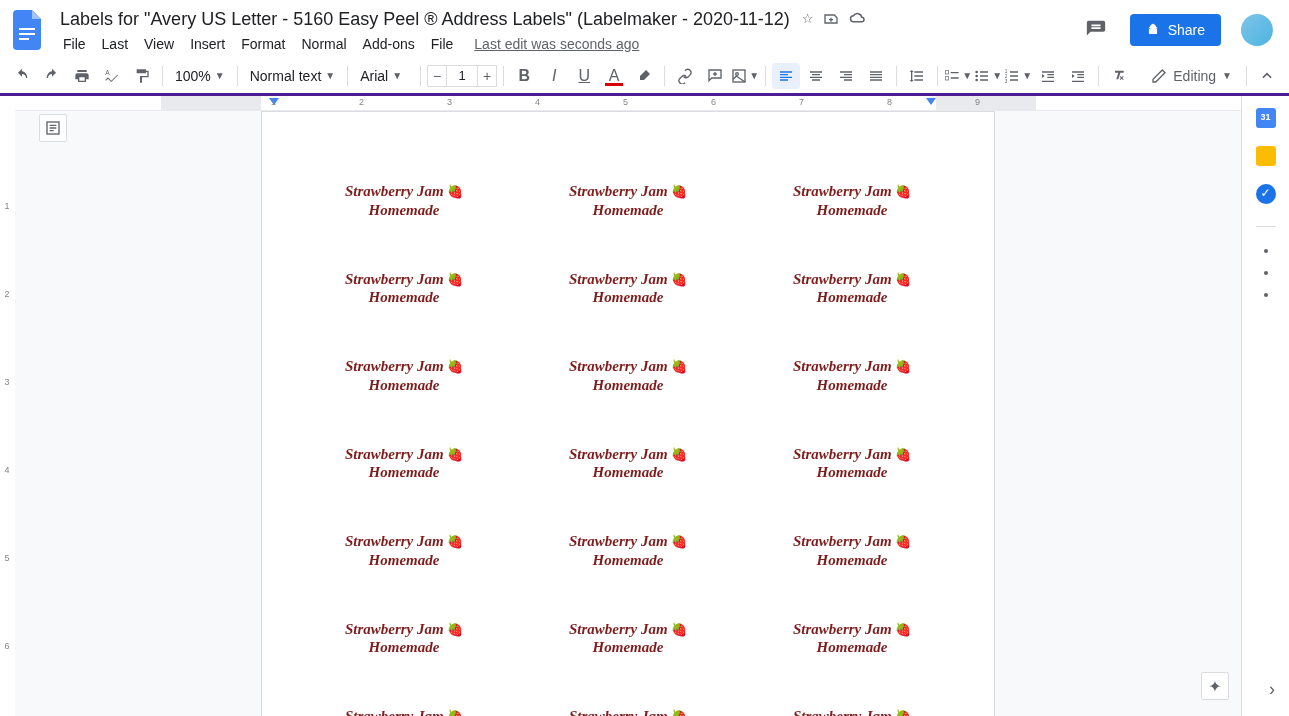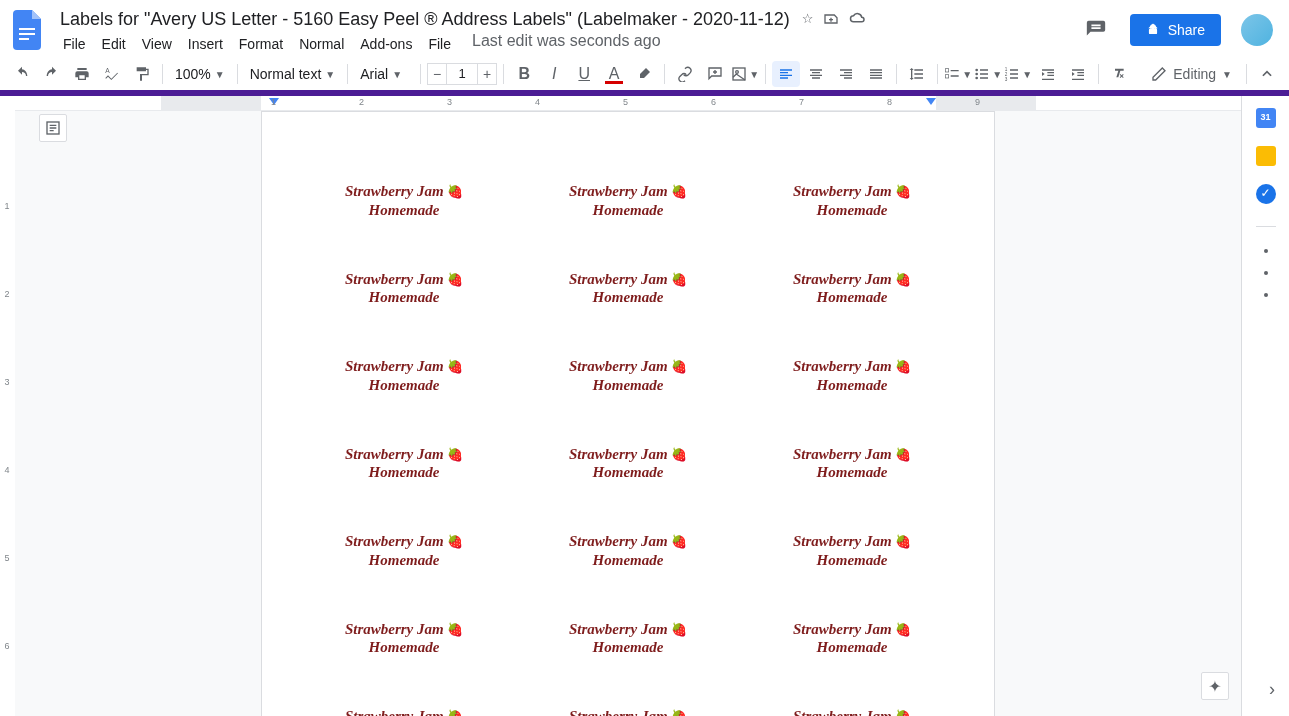--- a/index.html
+++ b/index.html
@@ -5,28 +5,28 @@
 * { box-sizing: border-box; margin: 0; padding: 0; }
 body { font-family: Arial, sans-serif; font-size: 13px; color: #202124; background: #fff; overflow: hidden; }
 .app { width: 1289px; height: 716px; display: flex; flex-direction: column; }
 .header { display: flex; align-items: flex-start; padding: 8px 16px 0 8px; height: 58px; }
 .logo { width: 40px; height: 40px; display: flex; align-items: center; justify-content: center; margin-right: 8px; margin-top: 2px; }
 .title-area { flex: 1; }
 .title-row { display: flex; align-items: center; gap: 8px; height: 22px; }
 .doc-title { font-size: 18px; color: #202124; padding: 2px 4px; }
 .title-icons { display: flex; gap: 10px; color: #5f6368; }
 .title-icons span { cursor: pointer; }
-.menu-row { display: flex; gap: 2px; height: 24px; margin-top: 2px; }
+.menu-row { display: flex; gap: 2px; align-items: center; height: 24px; margin-top: 2px; }
 .menu-item { padding: 4px 7px; font-size: 14px; color: #202124; border-radius: 4px; cursor: pointer; }
-.last-edit { color: #5f6368; margin-left: 12px; font-size: 16px; cursor: pointer; }
+.last-edit { color: #5f6368; text-decoration: underline; margin-left: 12px; font-size: 14px; cursor: pointer; }
 .header-right { display: flex; align-items: center; gap: 20px; margin-top: 6px; }
 .comment-btn { width: 28px; height: 28px; display: flex; align-items: center; justify-content: center; color: #5f6368; cursor: pointer; }
 .share-btn { background: #1a73e8; color: #fff; border-radius: 4px; padding: 8px 16px; display: flex; align-items: center; gap: 8px; font-size: 14px; font-weight: 500; cursor: pointer; }
 .avatar { width: 32px; height: 32px; border-radius: 50%; background: linear-gradient(135deg, #7cc5e8, #4fb3e0); cursor: pointer; }
-.toolbar { display: flex; align-items: center; padding: 4px 8px; height: 38px; border-bottom: 6px solid #4c1d95; gap: 2px; }
+.toolbar { display: flex; align-items: center; padding: 4px 8px; height: 38px; border-bottom: 3px solid #4c1d95; gap: 2px; }
 .tb-btn { width: 28px; height: 26px; display: flex; align-items: center; justify-content: center; color: #5f6368; border-radius: 4px; cursor: pointer; font-size: 16px; }
 .tb-sep { width: 1px; height: 20px; background: #dadce0; margin: 0 4px; }
 .tb-select { display: flex; align-items: center; padding: 0 6px; height: 26px; color: #202124; font-size: 14px; cursor: pointer; gap: 4px; }
 .tb-zoom { min-width: 50px; }
 .tb-style { min-width: 80px; justify-content: center; }
 .tb-font { min-width: 60px; text-align: right; }
 .tb-size { display: flex; align-items: center; gap: 0; }
 .tb-size-btn { width: 20px; height: 22px; border: 1px solid #dadce0; display: flex; align-items: center; justify-content: center; cursor: pointer; font-size: 14px; color: #5f6368; }
 .tb-size-val { width: 30px; height: 22px; border-top: 1px solid #dadce0; border-bottom: 1px solid #dadce0; text-align: center; font-size: 13px; line-height: 20px; }
 .tb-color-a { position: relative; }
@@ -89,21 +89,21 @@
             </span>
           <span>
               <svg width="18" height="14" viewBox="0 0 24 18" fill="none" stroke="#5f6368" stroke-width="2">
                 <path d="M6 14a4 4 0 010-8 6 6 0 0111 2 3 3 0 010 6H6z"></path>
               </svg>
             </span>
         </div>
       </div>
       <div class="menu-row" id="menu-row">
       <span class="menu-item">File</span>
-          <span class="menu-item">Edit</span>
+          <span class="menu-item">Last</span>
           <span class="menu-item">View</span>
           <span class="menu-item">Insert</span>
           <span class="menu-item">Format</span>
           <span class="menu-item">Normal</span>
           <span class="menu-item">Add-ons</span>
           <span class="menu-item">File</span>
           <span class="last-edit">Last edit was seconds ago</span>
         </div>
     </div>
     <div class="header-right">

